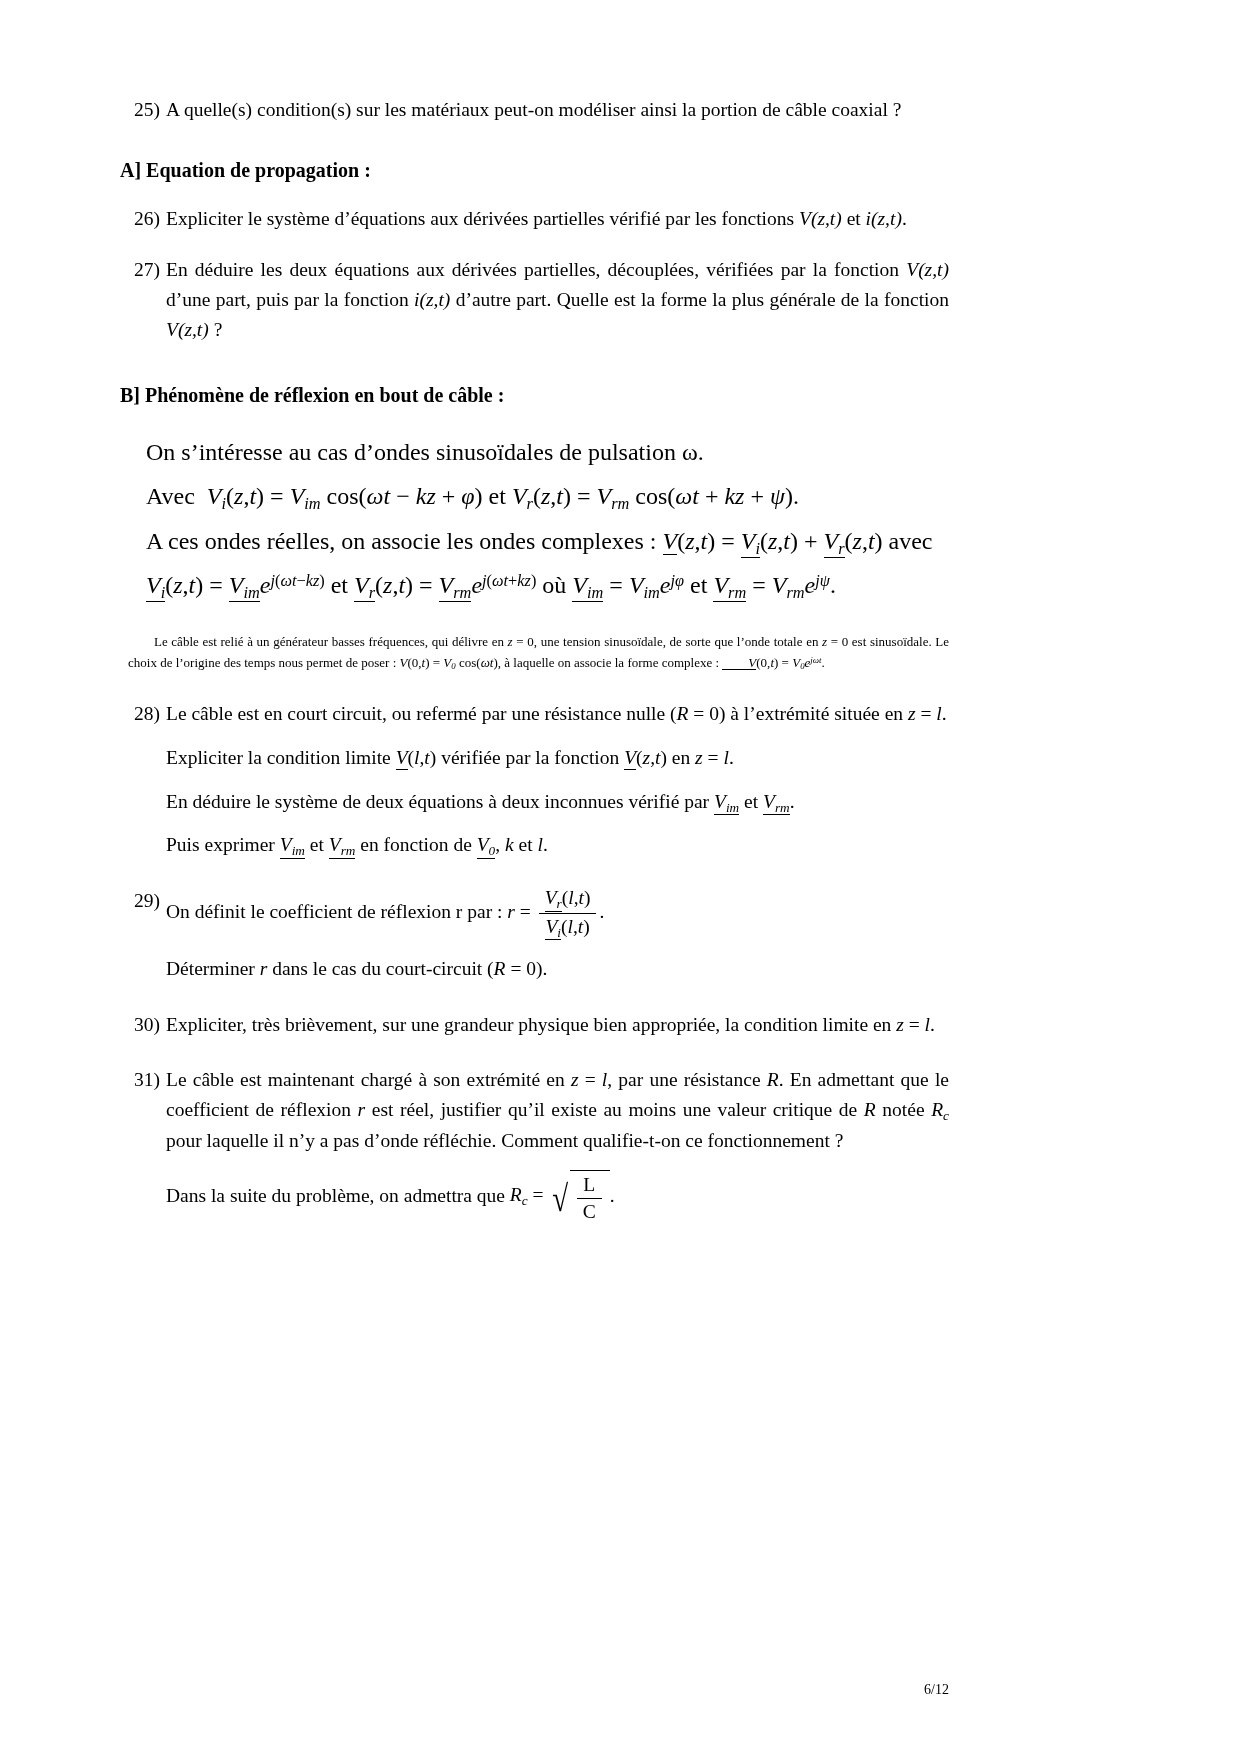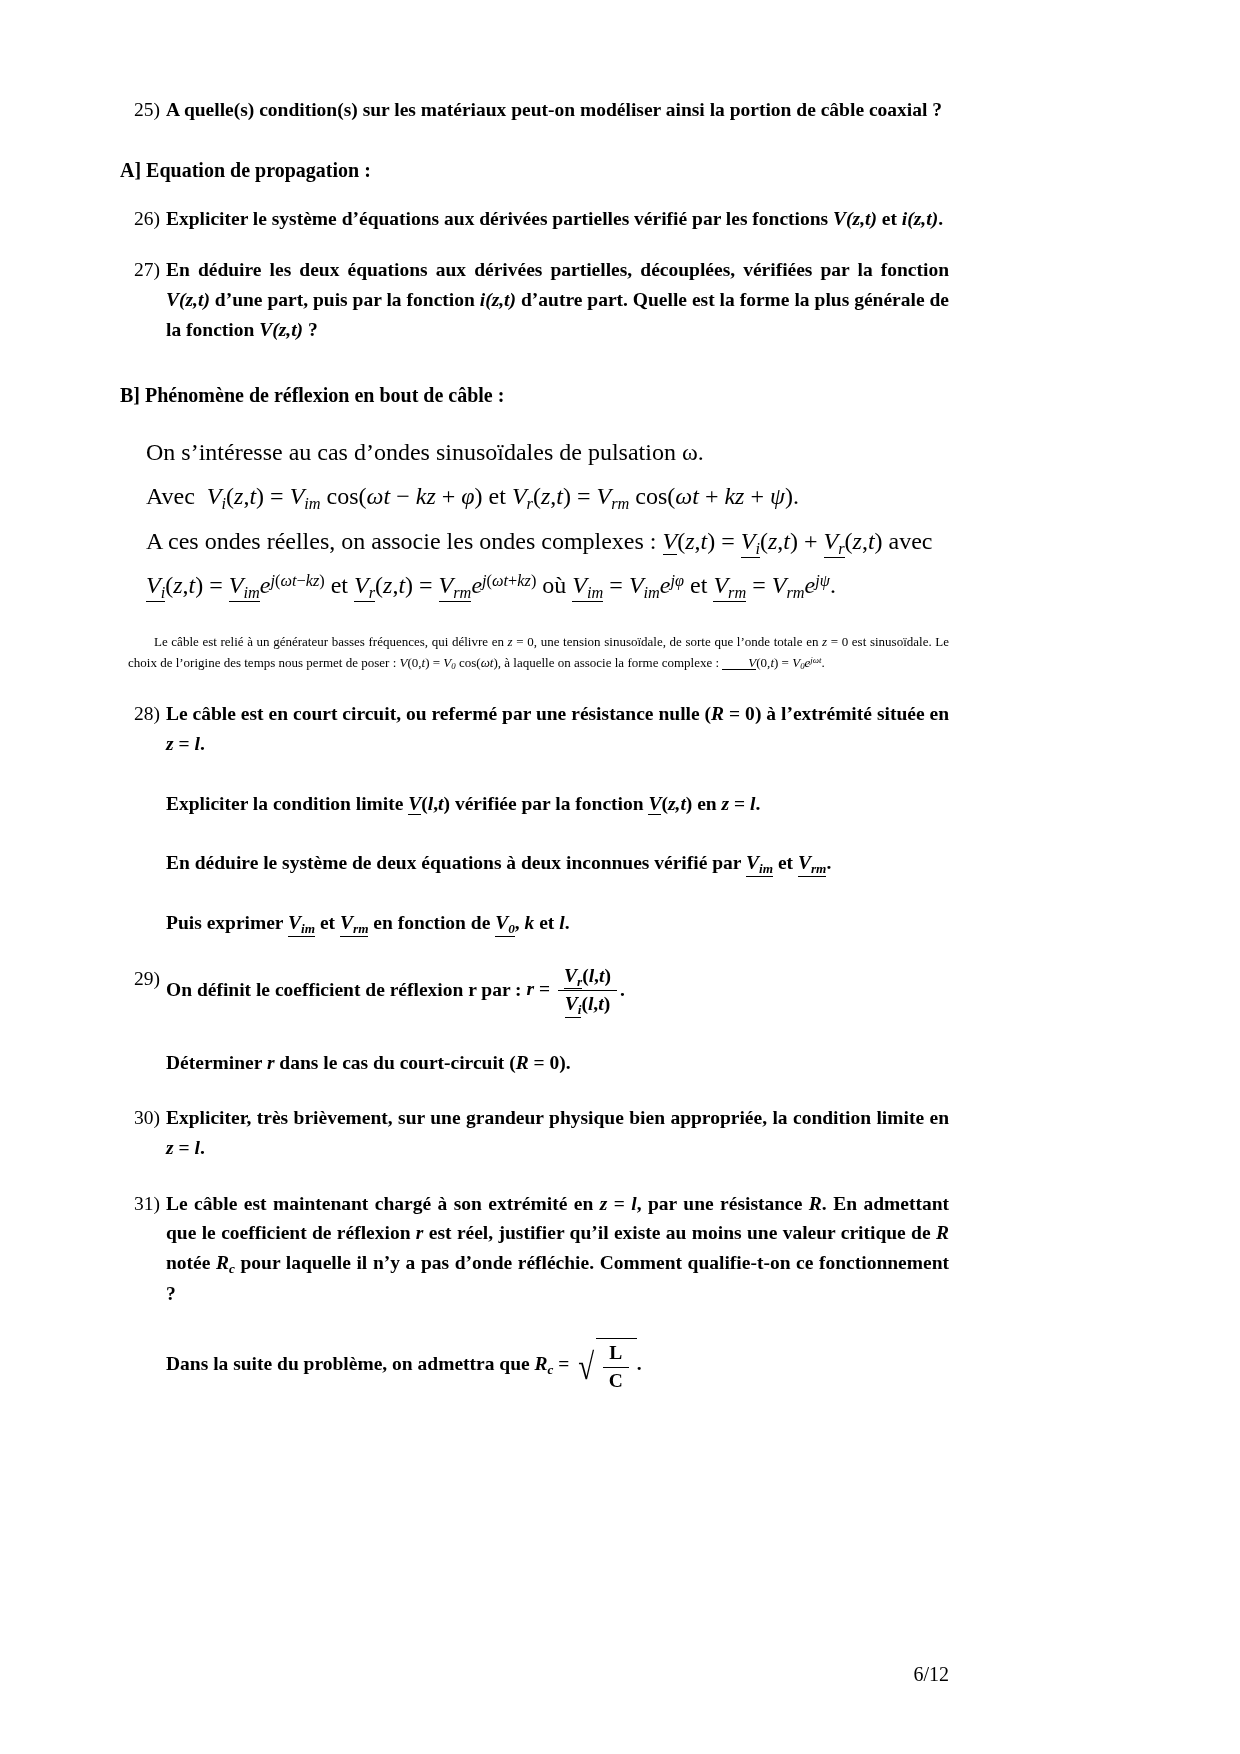--- a/index.html
+++ b/index.html
@@ -36,27 +36,26 @@
     box-sizing: border-box;
   }
   .q-body {
     flex: 1;
     font-size: 19.5px;
     line-height: 1.52;
     text-align: justify;
   }
   .q-body p {
     margin: 0 0 4px 0;
-    font-weight: bold;
   }
   .q-body p.tight {
     margin-bottom: 0;
   }
   .q-body p.sp {
-    margin-top: 30px;
+    margin-top: 14px;
   }
   .section-title {
     font-weight: bold;
     font-size: 20px;
     margin: 34px 0 22px 0;
     padding-left: 0px;
   }
   .section-title.second {
     margin-top: 40px;
     margin-bottom: 26px;
@@ -126,22 +125,22 @@
   }
   .sqrt .content {
     display: inline-block;
     vertical-align: middle;
     border-top: 1.2px solid #000;
     padding: 2px 5px 0 4px;
   }
   .footer {
     position: absolute;
     right: 120px;
-    bottom: 68px;
-    font-size: 20px;
+    bottom: 56px;
+    font-size: 14px;
     margin-top: 20px;
   }
   .eqline {
     margin: 10px 0 6px 0;
   }
   .nowrap { white-space: nowrap; }
 </style>
 </head>
 <body>
 

